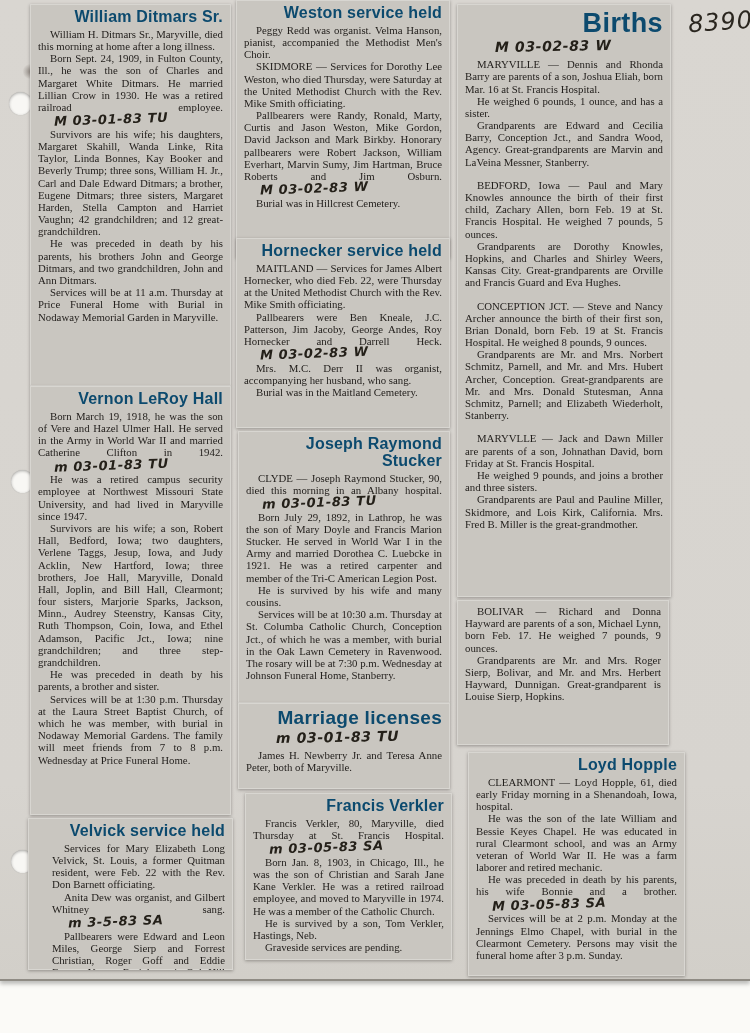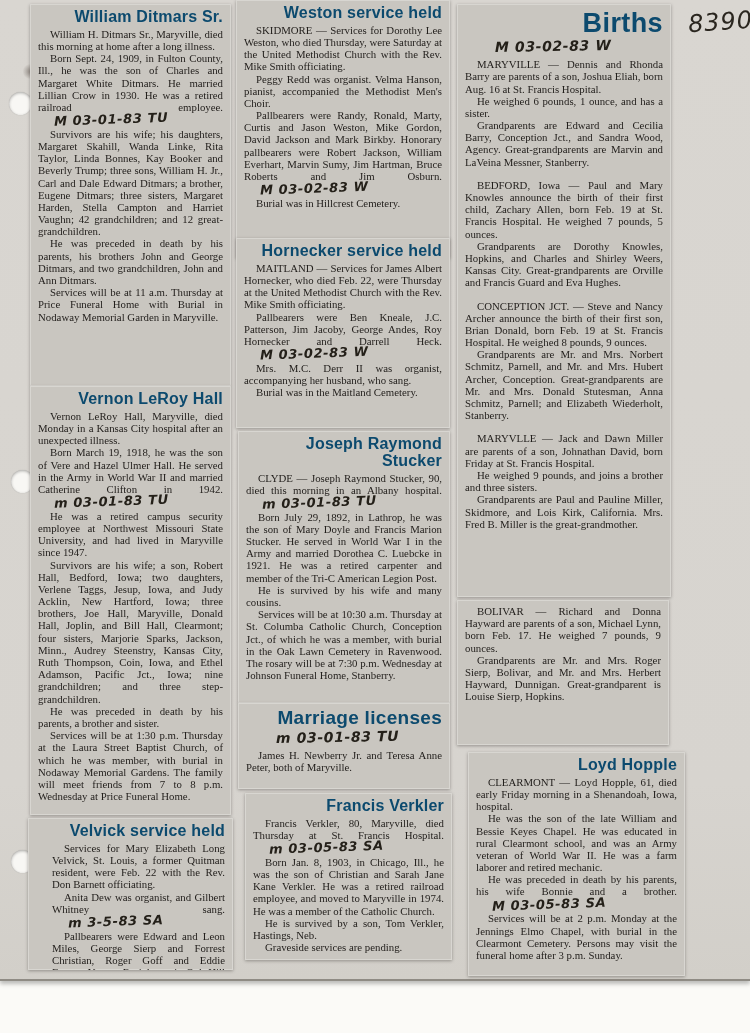--- a/index.html
+++ b/index.html
@@ -87,43 +87,42 @@
         <p class="para"><span class="ptext">Born Sept. 24, 1909, in Fulton County, Ill., he was the son of Charles and Margaret White Ditmars. He married Lillian Crow in 1930. He was a retired railroad employee.</span><span class="hand">M 03-01-83 TU</span></p>
         <p class="para"><span class="ptext">Survivors are his wife; his daughters, Margaret Skahill, Wanda Linke, Rita Taylor, Linda Bonnes, Kay Booker and Beverly Trump; three sons, William H. Jr., Carl and Dale Edward Ditmars; a brother, Eugene Ditmars; three sisters, Margaret Harden, Stella Campton and Harriet Vaughn; 42 grandchildren; and 12 great-grandchildren.</span></p>
         <p class="para"><span class="ptext">He was preceded in death by his parents, his brothers John and George Ditmars, and two grandchildren, John and Ann Ditmars.</span></p>
         <p class="para"><span class="ptext">Services will be at 11 a.m. Thursday at Price Funeral Home with Burial in Nodaway Memorial Garden in Maryville.</span></p>
       </div>
   </section>
 
   <section class="clip" id="clip-hall">
     <h2>Vernon LeRoy Hall</h2>
     <div>
-        <p class="para"><span class="ptext">Vernon LeRoy Hall, Maryville, died Monday in a Kansas City hospital after an unexpected illness.</span></p>
         <p class="para"><span class="ptext">Born March 19, 1918, he was the son of Vere and Hazel Ulmer Hall. He served in the Army in World War II and married Catherine Clifton in 1942.</span><span class="hand">m 03-01-83 TU</span></p>
         <p class="para"><span class="ptext">He was a retired campus security employee at Northwest Missouri State University, and had lived in Maryville since 1947.</span></p>
         <p class="para"><span class="ptext">Survivors are his wife; a son, Robert Hall, Bedford, Iowa; two daughters, Verlene Taggs, Jesup, Iowa, and Judy Acklin, New Hartford, Iowa; three brothers, Joe Hall, Maryville, Donald Hall, Joplin, and Bill Hall, Clearmont; four sisters, Marjorie Sparks, Jackson, Minn., Audrey Steenstry, Kansas City, Ruth Thompson, Coin, Iowa, and Ethel Adamson, Pacific Jct., Iowa; nine grandchildren; and three step-grandchildren.</span></p>
         <p class="para"><span class="ptext">He was preceded in death by his parents, a brother and sister.</span></p>
         <p class="para"><span class="ptext">Services will be at 1:30 p.m. Thursday at the Laura Street Baptist Church, of which he was member, with burial in Nodaway Memorial Gardens. The family will meet friends from 7 to 8 p.m. Wednesday at Price Funeral Home.</span></p>
       </div>
   </section>
 
   <section class="clip" id="clip-velvick">
     <h2>Velvick service held</h2>
     <div>
         <p class="para"><span class="ptext">Services for Mary Elizabeth Long Velvick, St. Louis, a former Quitman resident, were Feb. 22 with the Rev. Don Barnett officiating.</span></p>
         <p class="para"><span class="ptext">Anita Dew was organist, and Gilbert Whitney sang.</span><span class="hand">m 3-5-83 SA</span></p>
         <p class="para"><span class="ptext">Pallbearers were Edward and Leon Miles, George Sierp and Forrest Christian, Roger Goff and Eddie Eugene Young. Burial was in Oak Hill Cemetery.</span></p>
       </div>
   </section>
 
   <section class="clip" id="clip-weston">
     <h2>Weston service held</h2>
     <div>
+        <p class="para"><span class="ptext">Peggy Redd was organist. Velma Hanson, pianist, accompanied the Methodist Men's Choir.</span></p>
         <p class="para"><span class="ptext">SKIDMORE — Services for Dorothy Lee Weston, who died Thursday, were Saturday at the United Methodist Church with the Rev. Mike Smith officiating.</span></p>
-        <p class="para"><span class="ptext">Peggy Redd was organist. Velma Hanson, pianist, accompanied the Methodist Men's Choir.</span></p>
         <p class="para"><span class="ptext">Pallbearers were Randy, Ronald, Marty, Curtis and Jason Weston, Mike Gordon, David Jackson and Mark Birkby. Honorary pallbearers were Robert Jackson, William Everhart, Marvin Sumy, Jim Hartman, Bruce Roberts and Jim Osburn.</span><span class="hand">M 03-02-83 W</span></p>
         <p class="para"><span class="ptext">Burial was in Hillcrest Cemetery.</span></p>
       </div>
   </section>
 
   <section class="clip" id="clip-hornecker">
     <h2>Hornecker service held</h2>
     <div>
         <p class="para"><span class="ptext">MAITLAND — Services for James Albert Hornecker, who died Feb. 22, were Thursday at the United Methodist Church with the Rev. Mike Smith officiating.</span></p>
         <p class="para"><span class="ptext">Pallbearers were Ben Kneale, J.C. Patterson, Jim Jacoby, George Andes, Roy Hornecker and Darrell Heck.</span><span class="hand">M 03-02-83 W</span></p>
@@ -157,21 +156,21 @@
         <p class="para"><span class="ptext">Born Jan. 8, 1903, in Chicago, Ill., he was the son of Christian and Sarah Jane Kane Verkler. He was a retired railroad employee, and moved to Maryville in 1974. He was a member of the Catholic Church.</span></p>
         <p class="para"><span class="ptext">He is survived by a son, Tom Verkler, Hastings, Neb.</span></p>
         <p class="para"><span class="ptext">Graveside services are pending.</span></p>
       </div>
   </section>
 
   <section class="clip" id="clip-births">
     <h2 class="big">Births</h2>
     <div class="hand note-line">M 03-02-83 W</div>
     <div>
-        <p class="para"><span class="ptext">MARYVILLE — Dennis and Rhonda Barry are parents of a son, Joshua Eliah, born Aug. 16 at St. Francis Hospital.</span></p>
+        <p class="para"><span class="ptext">MARYVILLE — Dennis and Rhonda Barry are parents of a son, Joshua Eliah, born Mar. 16 at St. Francis Hospital.</span></p>
         <p class="para"><span class="ptext">He weighed 6 pounds, 1 ounce, and has a sister.</span></p>
         <p class="para"><span class="ptext">Grandparents are Edward and Cecilia Barry, Conception Jct., and Sandra Wood, Agency. Great-grandparents are Marvin and LaVeina Messner, Stanberry.</span></p>
         <p class="para gap"><span class="ptext">BEDFORD, Iowa — Paul and Mary Knowles announce the birth of their first child, Zachary Allen, born Feb. 19 at St. Francis Hospital. He weighed 7 pounds, 5 ounces.</span></p>
         <p class="para"><span class="ptext">Grandparents are Dorothy Knowles, Hopkins, and Charles and Shirley Weers, Kansas City. Great-grandparents are Orville and Francis Guard and Eva Hughes.</span></p>
         <p class="para gap"><span class="ptext">CONCEPTION JCT. — Steve and Nancy Archer announce the birth of their first son, Brian Donald, born Feb. 19 at St. Francis Hospital. He weighed 8 pounds, 9 ounces.</span></p>
         <p class="para"><span class="ptext">Grandparents are Mr. and Mrs. Norbert Schmitz, Parnell, and Mr. and Mrs. Hubert Archer, Conception. Great-grandparents are Mr. and Mrs. Donald Stutesman, Anna Schmitz, Parnell; and Elizabeth Wiederholt, Stanberry.</span></p>
         <p class="para gap"><span class="ptext">MARYVLLE — Jack and Dawn Miller are parents of a son, Johnathan David, born Friday at St. Francis Hospital.</span></p>
         <p class="para"><span class="ptext">He weighed 9 pounds, and joins a brother and three sisters.</span></p>
         <p class="para"><span class="ptext">Grandparents are Paul and Pauline Miller, Skidmore, and Lois Kirk, California. Mrs. Fred B. Miller is the great-grandmother.</span></p>
       </div>

